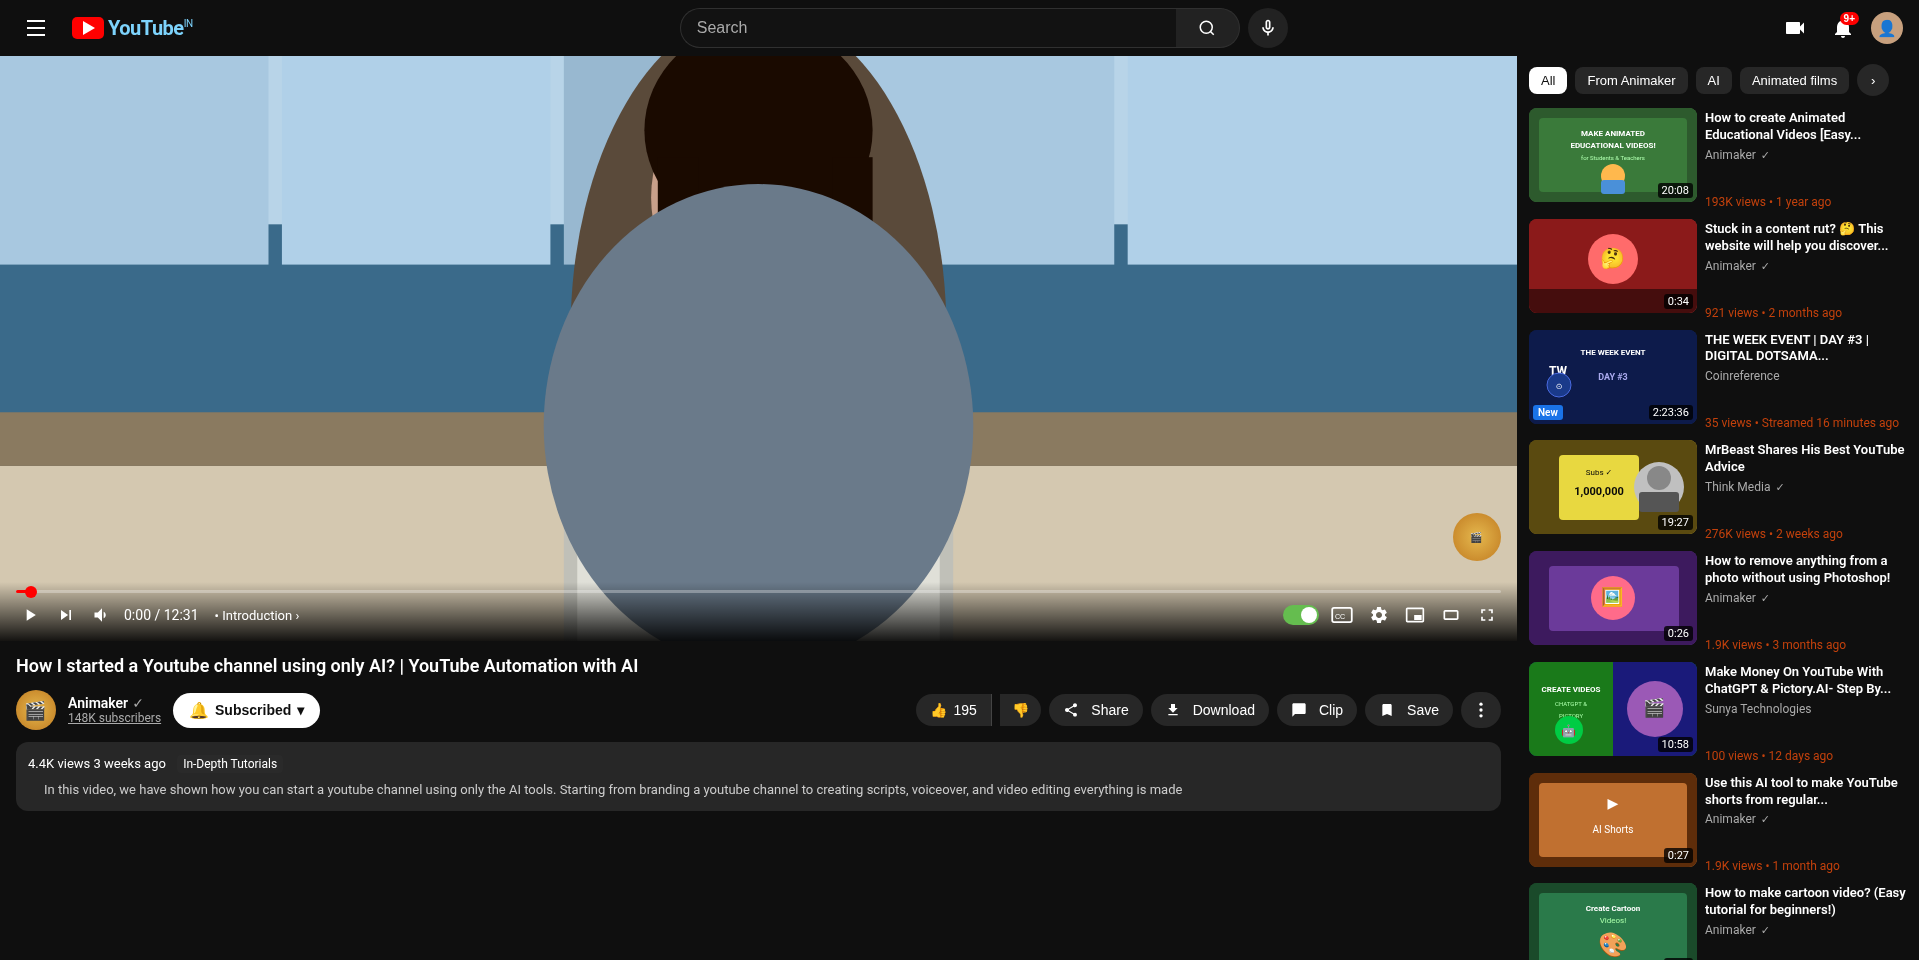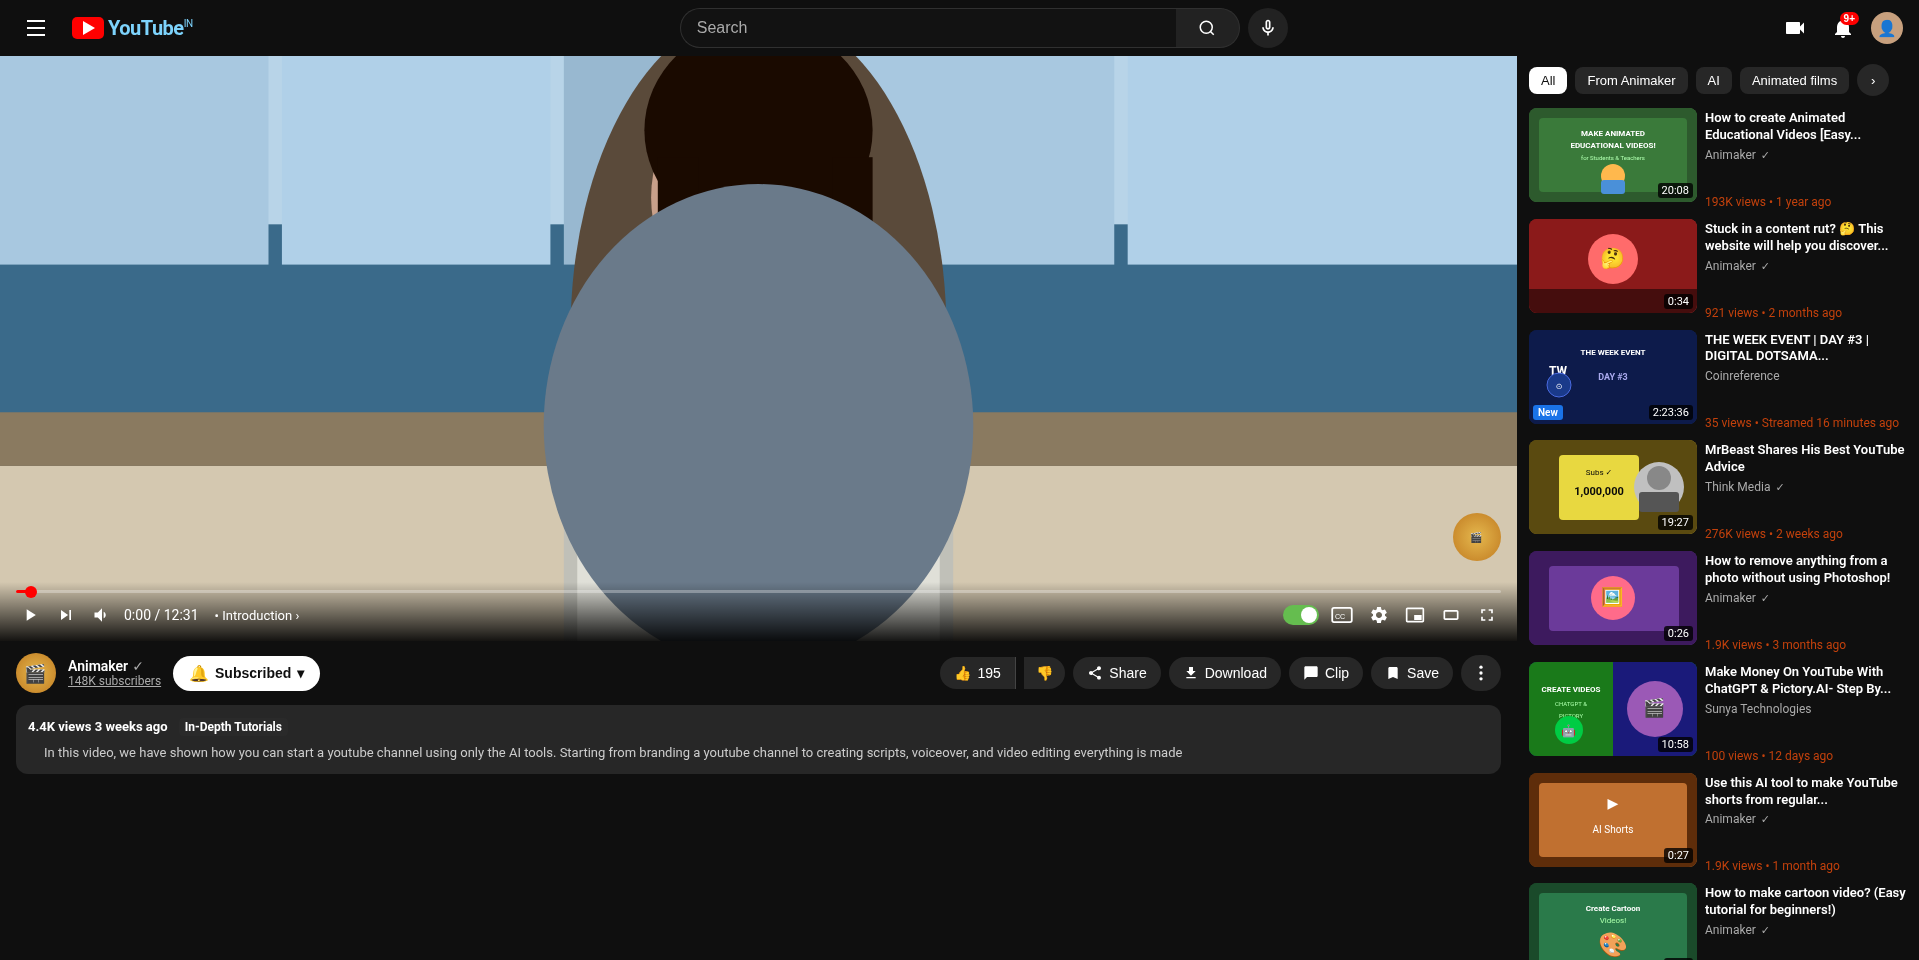--- a/index.html
+++ b/index.html
@@ -281,42 +281,42 @@
       border: none;
       color: #fff;
       border-radius: 20px;
       padding: 8px 14px;
       cursor: pointer;
       font-size: 14px;
     }
     .like-btn { border-radius: 20px 0 0 20px; border-right: 1px solid #444; }
     .dislike-btn { border-radius: 0 20px 20px 0; padding: 8px 12px; }
     .share-btn, .download-btn, .clip-btn, .save-btn, .more-btn {
-      display: flex; align-items: center; gap: 6px;
+      display: flex; align-items: center; gap: 12px;
       background: #272727;
       border: none;
       color: #fff;
       border-radius: 20px;
       padding: 8px 14px;
       cursor: pointer;
       font-size: 14px;
     }
     .more-btn { padding: 8px 10px; }
 
     
     .video-description {
       margin: 0 16px;
       background: #272727;
       border-radius: 12px;
       padding: 12px;
       font-size: 13px;
       line-height: 1.5;
       color: #fff;
     }
-    .desc-meta { font-weight: 700; margin-bottom: 6px; font-size: 13px; }
+    .desc-meta { font-weight: 400; margin-bottom: 6px; font-size: 13px; }
     .desc-text { color: #ccc; font-size: 13px; margin-left: 16px; }
 
     
     .right-sidebar {
       width: 402px;
       min-width: 402px;
       overflow-y: auto;
       padding: 8px 12px;
       background: #0f0f0f;
     }
@@ -571,20 +571,21 @@
           <button class="fullscreen-btn">
             <svg width="20" height="20" viewBox="0 0 24 24" fill="#fff">
               <path d="M7 14H5v5h5v-2H7v-3zm-2-4h2V7h3V5H5v5zm12 7h-3v2h5v-5h-2v3zM14 5v2h3v3h2V5h-5z"></path>
             </svg>
           </button>
         </div>
       </div>
     </div>
 
     <div class="video-info">
+      <h1 class="video-title">How I started a Youtube channel using only AI? | YouTube Automation with AI</h1>
 
       <div class="video-actions">
 
         <div class="channel-info">
           <div class="channel-avatar">
             <span style="font-size:18px;">🎬</span>
           </div>
           <div class="channel-details">
             <div class="channel-name-row">
               <span class="channel-name">Animaker</span>

